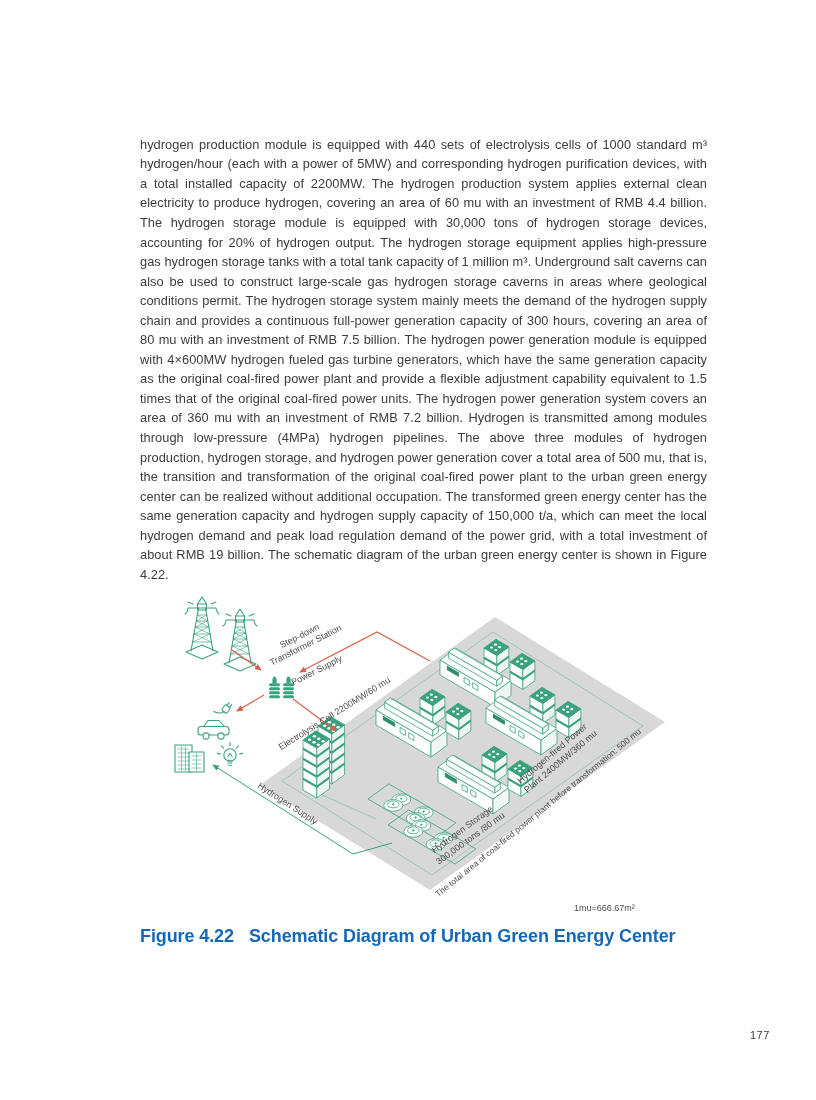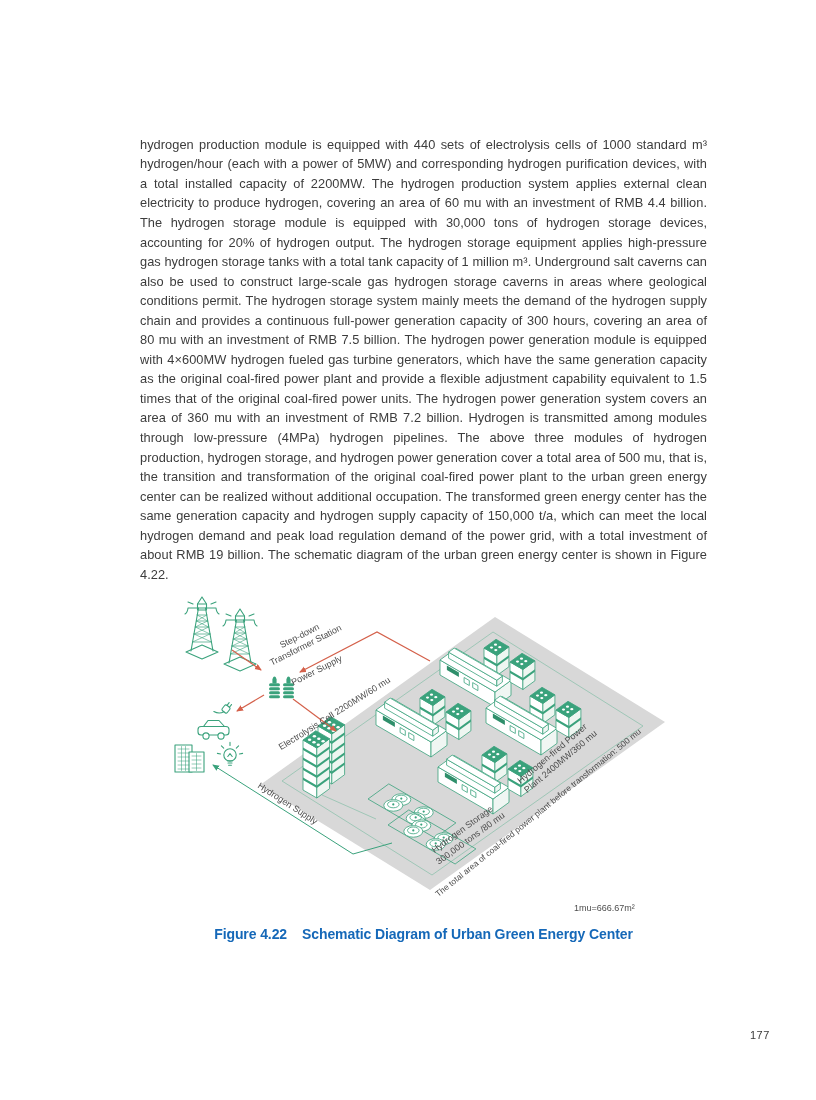--- a/index.html
+++ b/index.html
@@ -2,22 +2,22 @@
 <html><head>
 <meta charset="utf-8">
 <style>
   html,body{margin:0;padding:0;background:#ffffff;}
   .page{position:relative;width:816px;height:1100px;background:#fff;overflow:hidden;
         font-family:"Liberation Sans",sans-serif;}
   .bodytext{position:absolute;left:140px;top:122px;width:567px;
             font-size:12.8px;line-height:19.55px;color:#3c3c3c;
             text-align:justify;letter-spacing:.05px;}
   .figure-area{position:absolute;left:140px;top:575px;width:570px;height:345px;}
-  .caption{position:absolute;left:140px;top:926px;width:567px;text-align:center;
-           font-size:14px;font-weight:bold;color:#1568b8;letter-spacing:-.1px;}
+  .caption{position:absolute;left:140px;top:926px;width:567px;text-align:left;
+           font-size:18px;font-weight:bold;color:#1568b8;letter-spacing:-.1px;}
   .caption .figlabel{margin-right:15px;}
   .pagenum{position:absolute;left:750px;top:1029px;font-size:11px;color:#3a3a3a;letter-spacing:.5px;}
   svg text{font-family:"Liberation Sans",sans-serif;fill:#4d4d4d;}
 </style>
 </head>
 <body>
 
 <div class="page">
 
   <p class="bodytext">hydrogen production module is equipped with 440 sets of electrolysis cells of 1000 standard m³ hydrogen/hour (each with a power of 5MW) and corresponding hydrogen purification devices, with a total installed capacity of 2200MW. The hydrogen production system applies external clean electricity to produce hydrogen, covering an area of 60 mu with an investment of RMB 4.4 billion. The hydrogen storage module is equipped with 30,000 tons of hydrogen storage devices, accounting for 20% of hydrogen output. The hydrogen storage equipment applies high-pressure gas hydrogen storage tanks with a total tank capacity of 1 million m³. Underground salt caverns can also be used to construct large-scale gas hydrogen storage caverns in areas where geological conditions permit. The hydrogen storage system mainly meets the demand of the hydrogen supply chain and provides a continuous full-power generation capacity of 300 hours, covering an area of 80 mu with an investment of RMB 7.5 billion. The hydrogen power generation module is equipped with 4×600MW hydrogen fueled gas turbine generators, which have the same generation capacity as the original coal-fired power plant and provide a flexible adjustment capability equivalent to 1.5 times that of the original coal-fired power units. The hydrogen power generation system covers an area of 360 mu with an investment of RMB 7.2 billion. Hydrogen is transmitted among modules through low-pressure (4MPa) hydrogen pipelines. The above three modules of hydrogen production, hydrogen storage, and hydrogen power generation cover a total area of 500 mu, that is, the transition and transformation of the original coal-fired power plant to the urban green energy center can be realized without additional occupation. The transformed green energy center has the same generation capacity and hydrogen supply capacity of 150,000 t/a, which can meet the local hydrogen demand and peak load regulation demand of the power grid, with a total investment of about RMB 19 billion. The schematic diagram of the urban green energy center is shown in Figure 4.22.</p>

